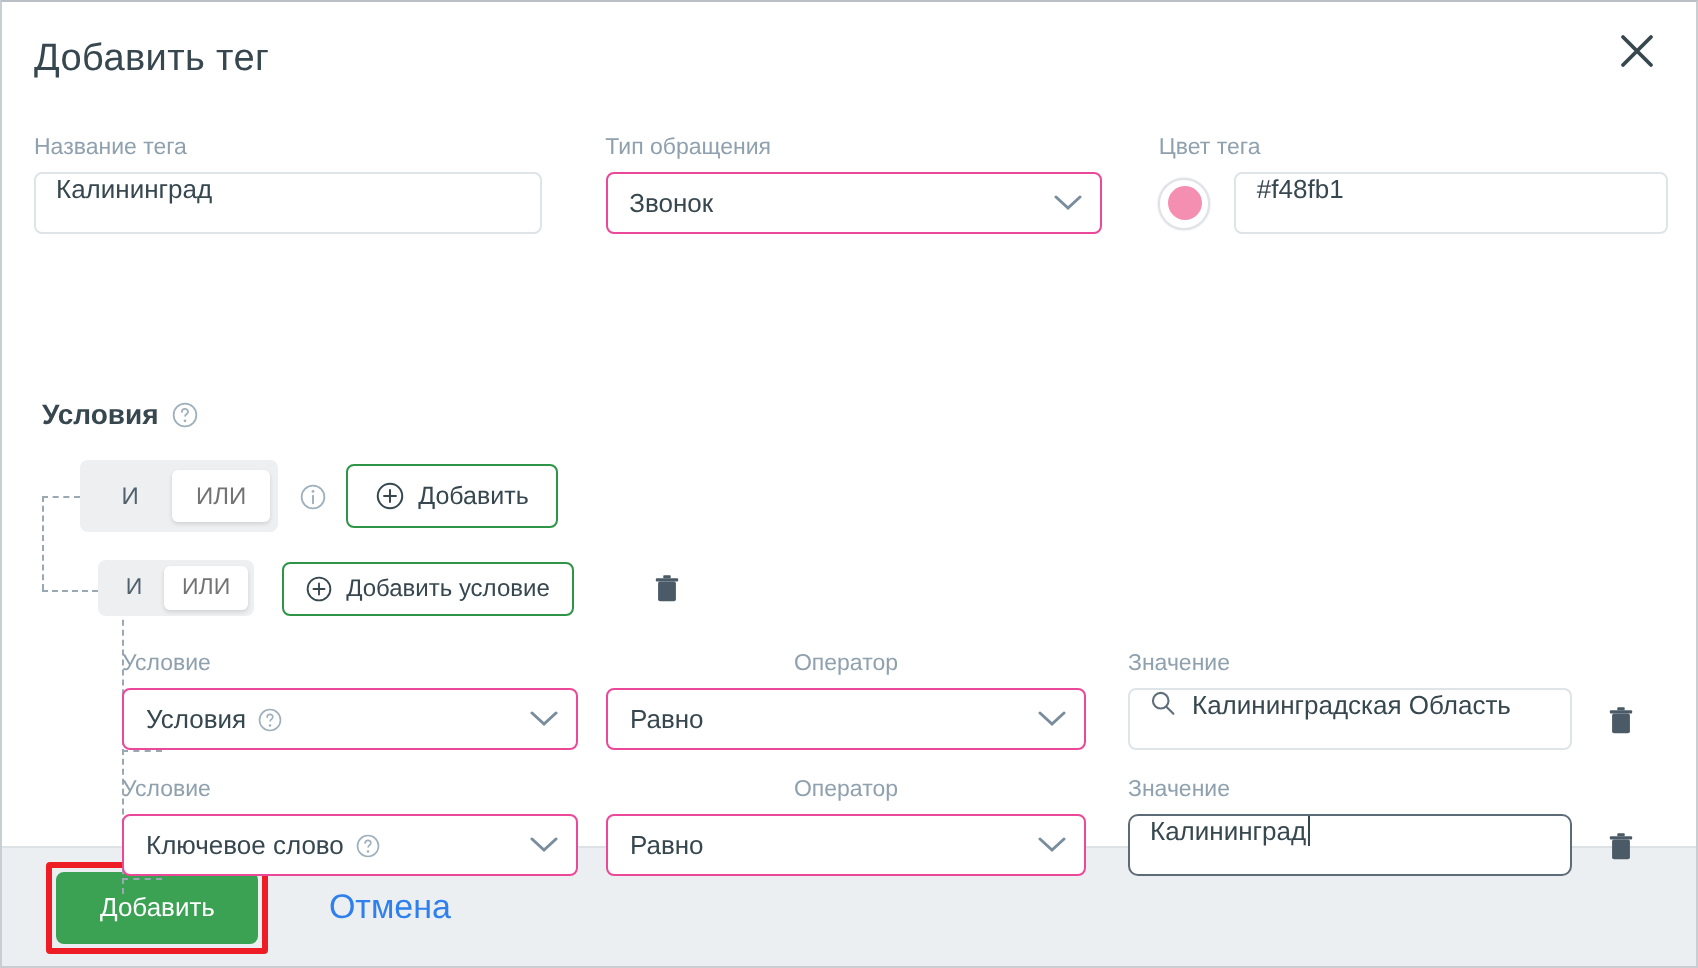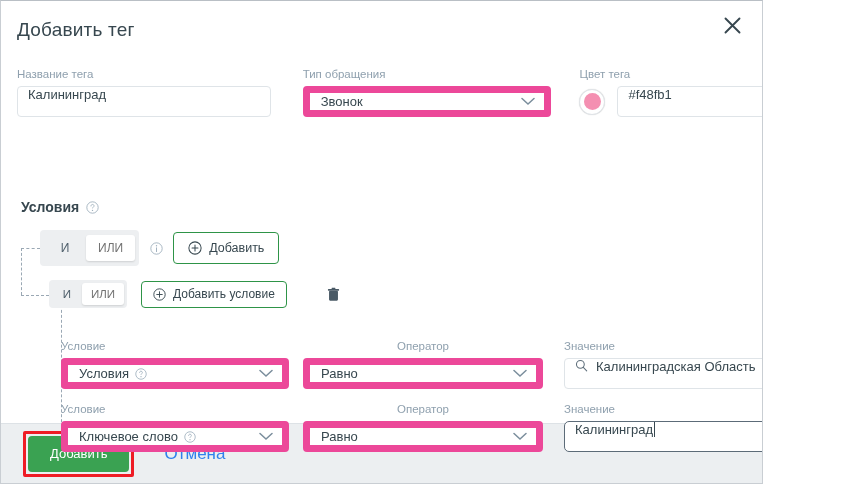--- a/index.html
+++ b/index.html
@@ -6,21 +6,21 @@
   html, body {
     margin: 0; padding: 0;
     width: 849px; height: 484px;
     background: #ffffff;
     font-family: "Liberation Sans", "DejaVu Sans", sans-serif;
     overflow: hidden;
   }
 
   .modal {
     position: relative;
-    width: 763px;
+    width: 849px;
     height: 484px;
     background: #ffffff;
     border: 1px solid #c9ced3;
     border-top: 1px solid #b9bfc5;
     display: flex;
     flex-direction: column;
     overflow: hidden;
   }
 
   
@@ -72,21 +72,21 @@
     font-size: 13px;
     color: #37474f;
   }
   .input-box.focused {
     border: 1px solid #5c6b78;
     border-radius: 5px;
   }
 
   .select-box {
     height: 31px;
-    border: 7px solid #ec4899;
+    border: 1px solid #ec4899;
     border-radius: 4px;
     background: #fff;
     display: flex;
     align-items: center;
     justify-content: space-between;
     padding: 0 9px 0 11px;
     font-size: 13px;
     color: #37474f;
   }
   .chev { color: #7a8d9c; flex: 0 0 auto; display:block; }
@@ -195,21 +195,21 @@
     flex: 0 0 auto;
   }
   .trash-group { margin-left: 40px; }
 
   
   .dash-v, .dash-h { position: absolute; }
   .dash-v { border-left: 1px dashed #9aa8b4; width: 0; }
   .dash-h { border-top: 1px dashed #9aa8b4; height: 0; }
 
   
-  .cond-list { position: absolute; left: 60px; top: 282px; width: 773px; }
+  .cond-list { position: absolute; left: 60px; top: 268px; width: 773px; }
   .cond-row { display: flex; align-items: flex-end; margin-bottom: 13px; }
   .c-cond  { width: 228px; }
   .c-oper  { width: 240px; margin-left: 14px; text-align: center; }
   .c-value { width: 222px; margin-left: 21px; }
   .c-trash { margin-left: 18px; padding-bottom: 7px; }
 
   .inline-help { margin-left: 6px; color: #9fb0bd; display: inline-flex; vertical-align: middle; }
   .sel-text { display: inline-flex; align-items: center; }
 
   .search-ic { color: #5e6e7a; margin-right: 8px; display: flex; align-items: center; flex: 0 0 auto; }

